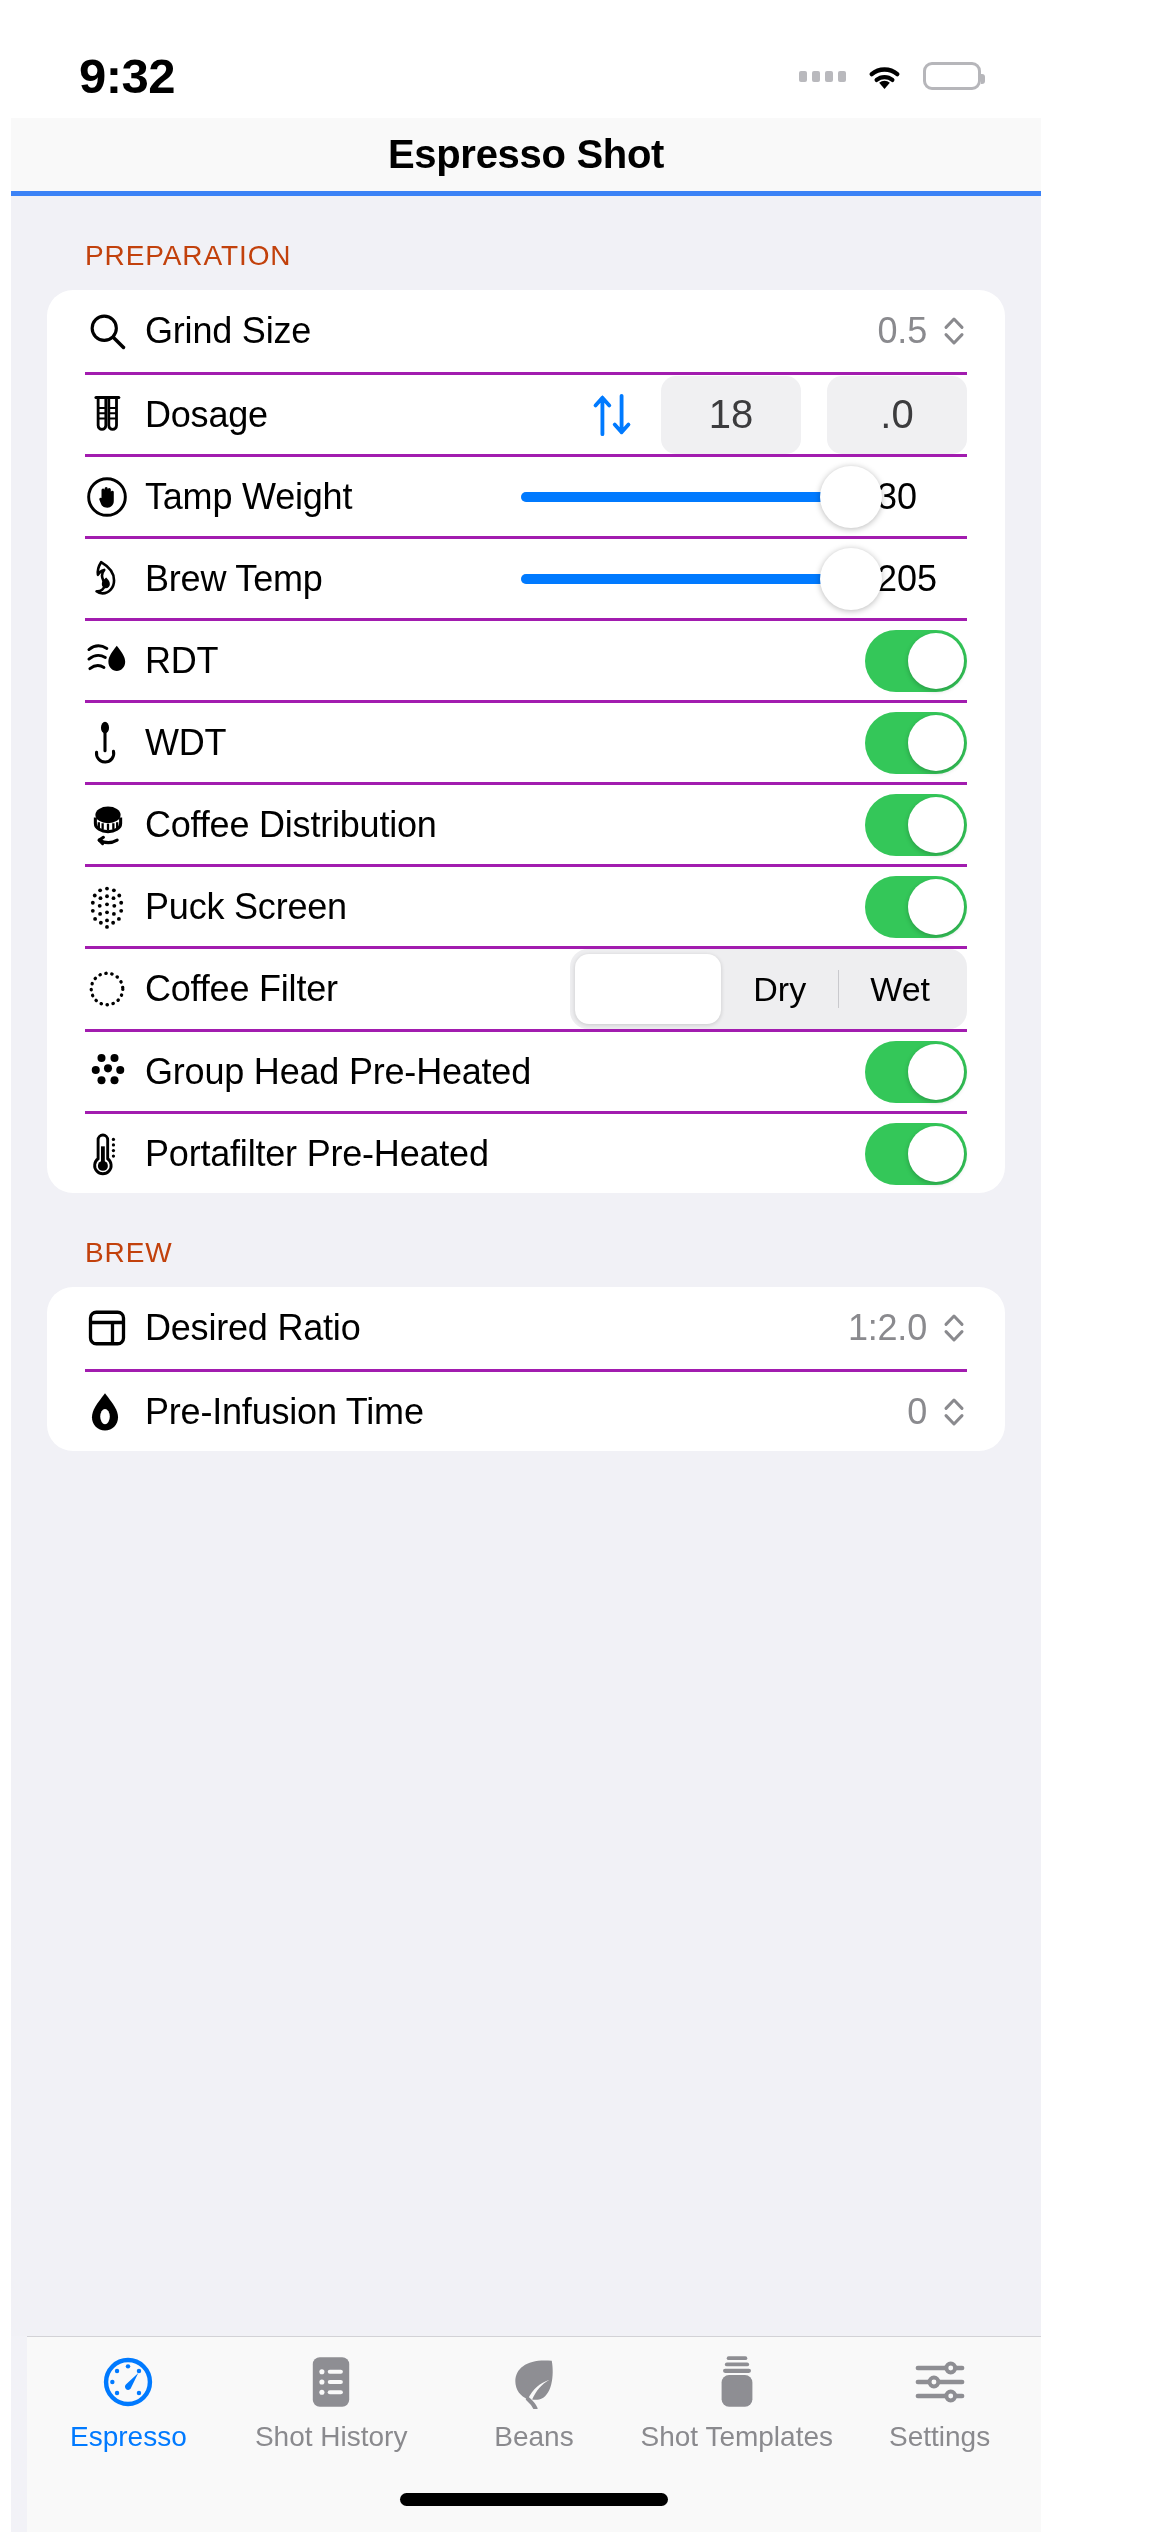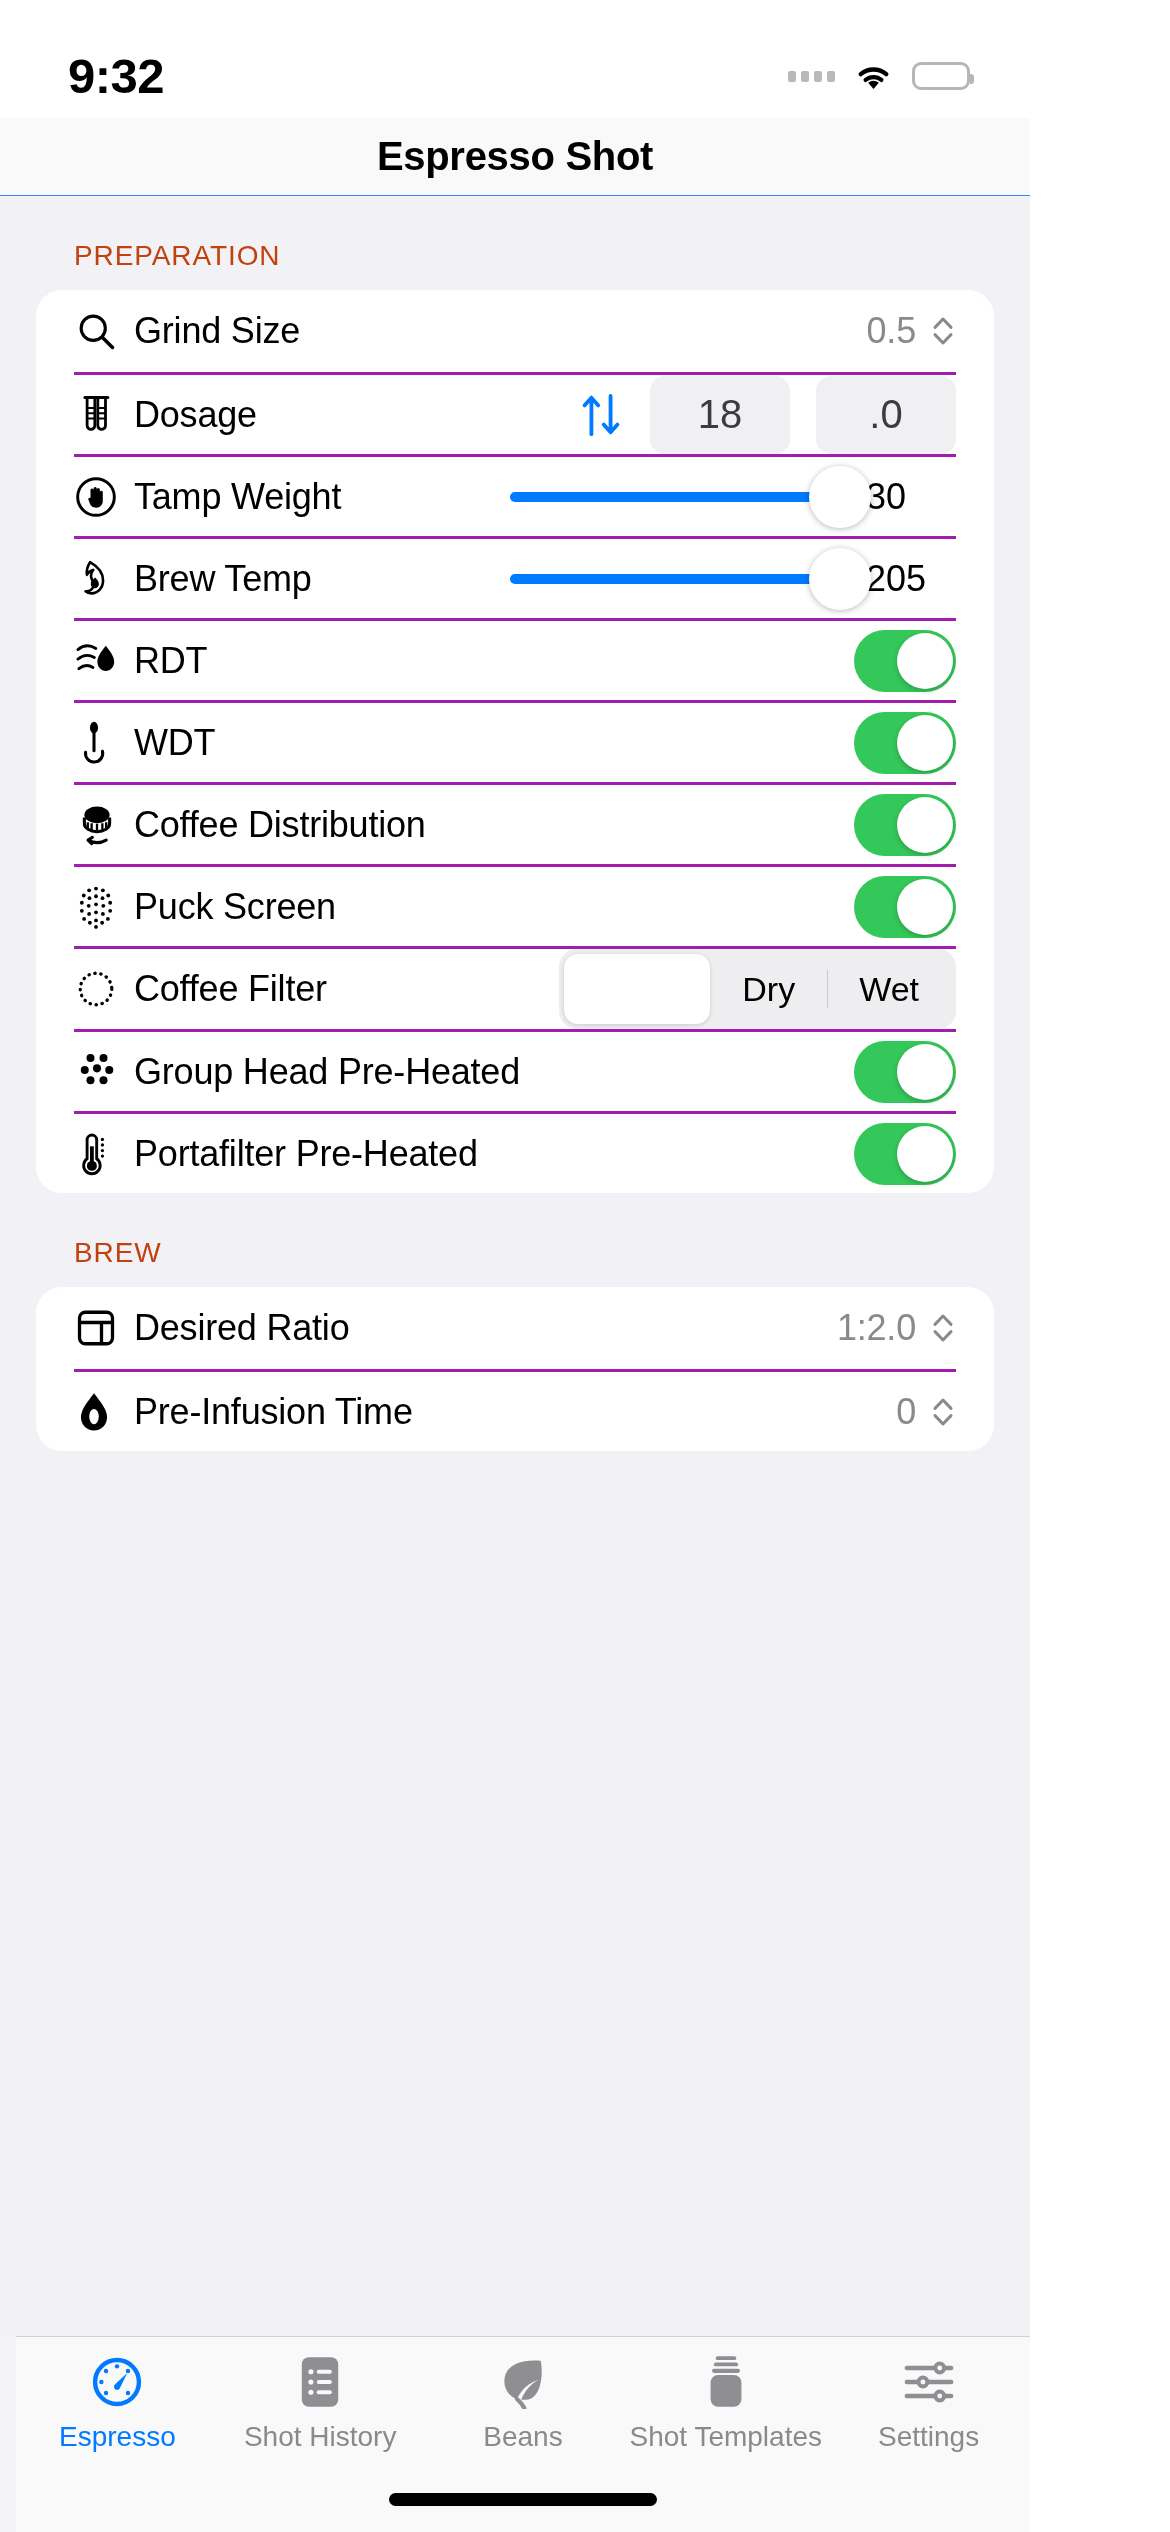--- a/index.html
+++ b/index.html
@@ -2,42 +2,42 @@
 <html><head>
 <meta charset="utf-8">
 <style>
   * { margin:0; padding:0; box-sizing:border-box; }
   html, body {
     width:1170px; height:2532px;
     font-family:"Liberation Sans", sans-serif;
     background:#ffffff;
     overflow:hidden;
   }
-  #screen { position:relative; width:1030px; height:2532px; background:#f2f2f7; }
+  #screen { position:relative; width:1030px; height:2532px; background:#f2f2f7;margin-left:11px; }
 
   
   .statusbar {
     height:118px; background:#ffffff;
     display:flex; align-items:center; justify-content:space-between;
     padding:34px 60px 0 68px;
   }
   .status-time { font-size:49px; font-weight:700; color:#000; letter-spacing:-0.5px; }
   .status-right { display:flex; align-items:center; gap:17px; }
   .sig-dots { display:flex; gap:5px; align-items:flex-end; }
   .sig-dots i { display:block; width:8px; height:11px; background:#b9b9bd; border-radius:2px; }
   .wifi { width:43px; height:31px; }
   .batt { position:relative; width:58px; height:28px; border:3px solid #b6b6ba; border-radius:9px; padding:2px; }
   .batt .fill { width:100%; height:100%; background:#000; border-radius:5px; }
   .batt:after { content:""; position:absolute; right:-7px; top:9px; width:4px; height:10px; background:#b6b6ba; border-radius:0 3px 3px 0; }
 
   
   .navbar {
     height:78px; background:#f9f9f9;
     display:flex; align-items:center; justify-content:center;
-    border-bottom:1px solid #3b82f6;
+    border-bottom:5px solid #3b82f6;
   }
   .nav-title { font-size:40px; font-weight:700; color:#000; letter-spacing:-0.3px; }
 
   
   .content { position:absolute; top:196px; left:0; right:0; bottom:196px; background:#f1f1f6; }
 
   .section-header {
     font-size:28px; color:#c2410c; letter-spacing:0.9px;
     padding:44px 0 18px 74px; text-transform:uppercase;
   }

